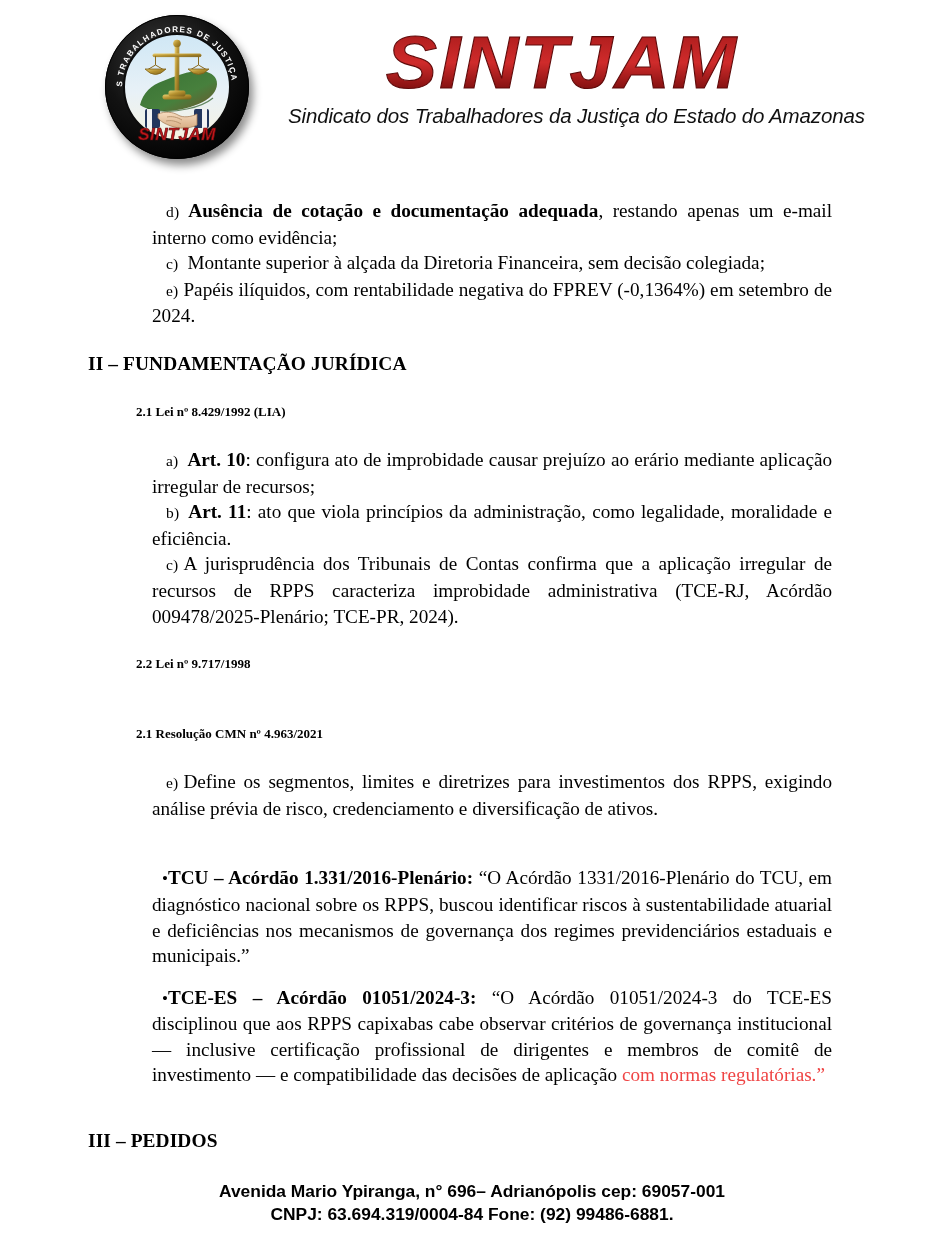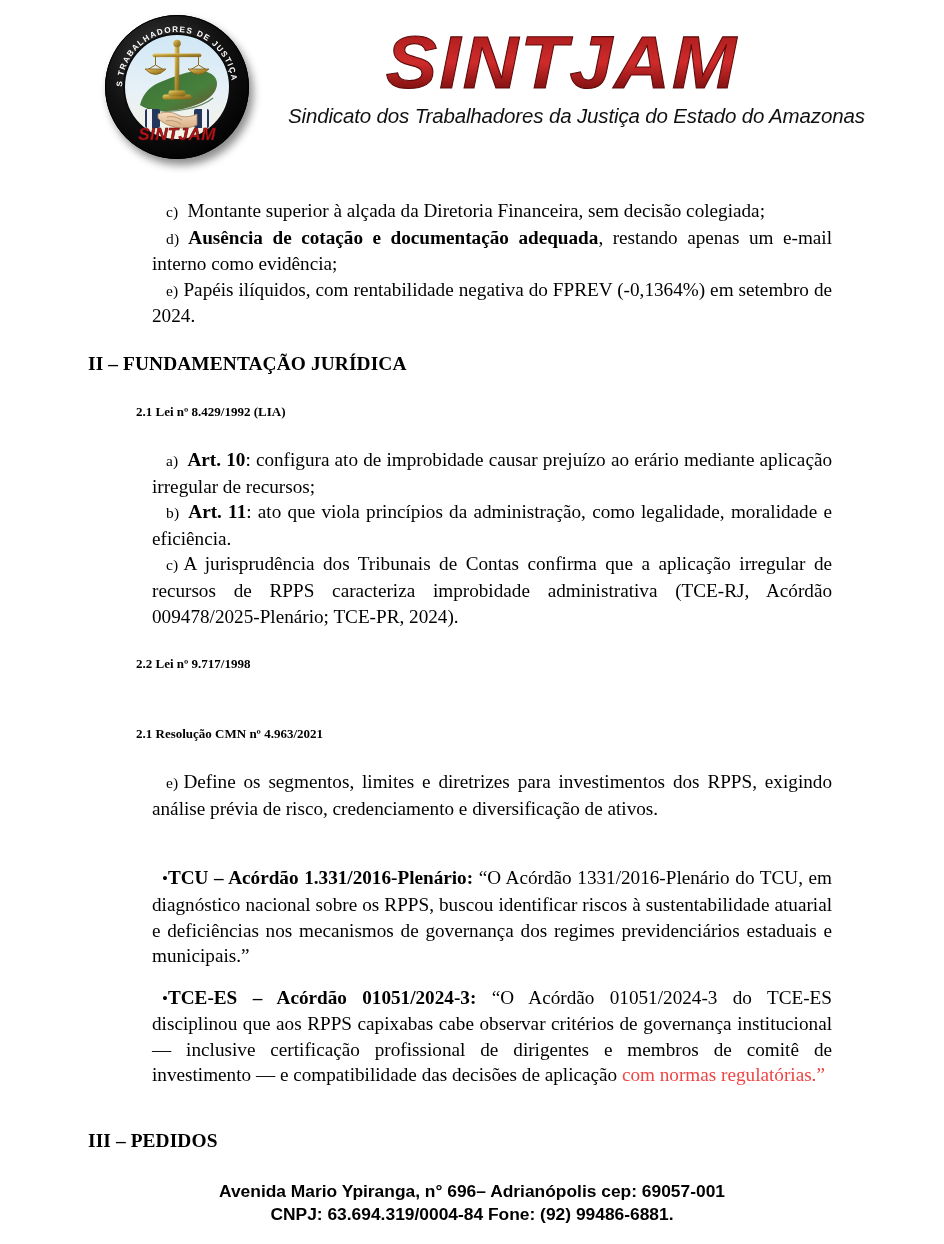--- a/index.html
+++ b/index.html
@@ -234,23 +234,23 @@
         </defs>
         <text x="274" y="64" text-anchor="middle" font-family="Liberation Sans, sans-serif" font-size="74" font-weight="700" font-style="italic" letter-spacing="2" transform="scale(1.04,1)" transform-origin="274 40" fill="url(#wmG)" stroke="#5e0a0a" stroke-width="1.1">SINTJAM</text>
       </svg>
       <span class="tagline">Sindicato dos Trabalhadores da Justiça do Estado do Amazonas</span>
     </div>
 
   </div>
 
   <div class="body-area">
 
+    <p class="para litem"><span class="mk">d)</span><span class="spw"></span><b>Ausência de cotação e documentação adequada</b><span>, restando apenas um e-mail interno como evidência;</span></p>
+
     <p class="para litem"><span class="mk">c)</span><span class="spw"></span><span>Montante superior à alçada da Diretoria Financeira, sem decisão colegiada;</span></p>
-
-    <p class="para litem"><span class="mk">d)</span><span class="spw"></span><b>Ausência de cotação e documentação adequada</b><span>, restando apenas um e-mail interno como evidência;</span></p>
 
     <p class="para litem"><span class="mk">e)</span><span class="sp"></span><span>Papéis ilíquidos, com rentabilidade negativa do FPREV (-0,1364%) em setembro de 2024.</span></p>
 
     <div class="gap-m"></div>
 
     <p class="h-section">II – FUNDAMENTAÇÃO JURÍDICA</p>
 
     <div class="gap-m"></div>
 
     <p class="h-sub">2.1 Lei nº 8.429/1992 (LIA)</p>

